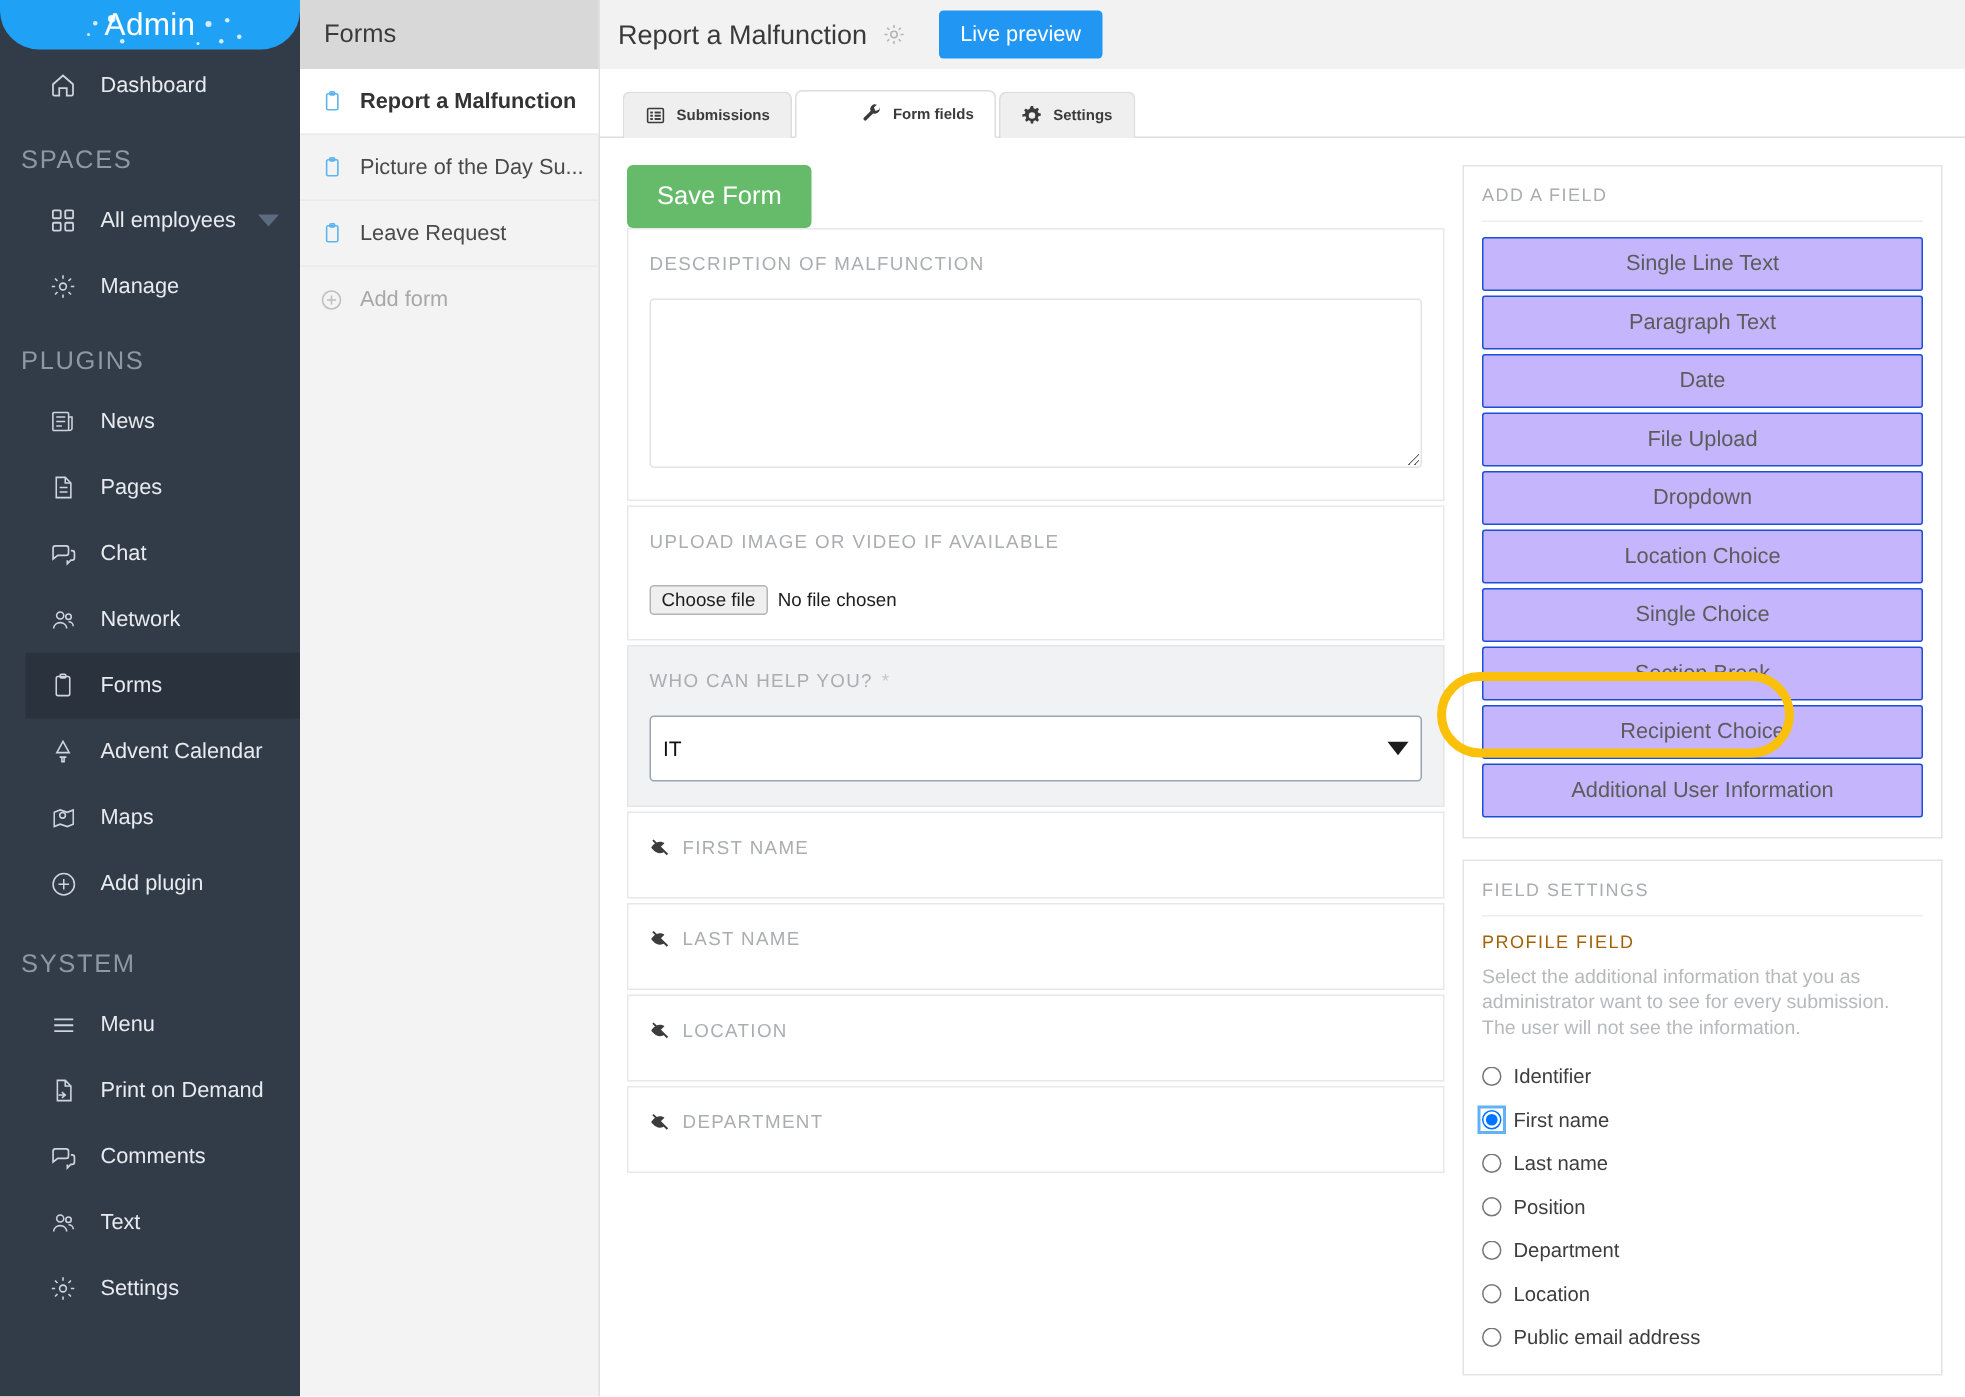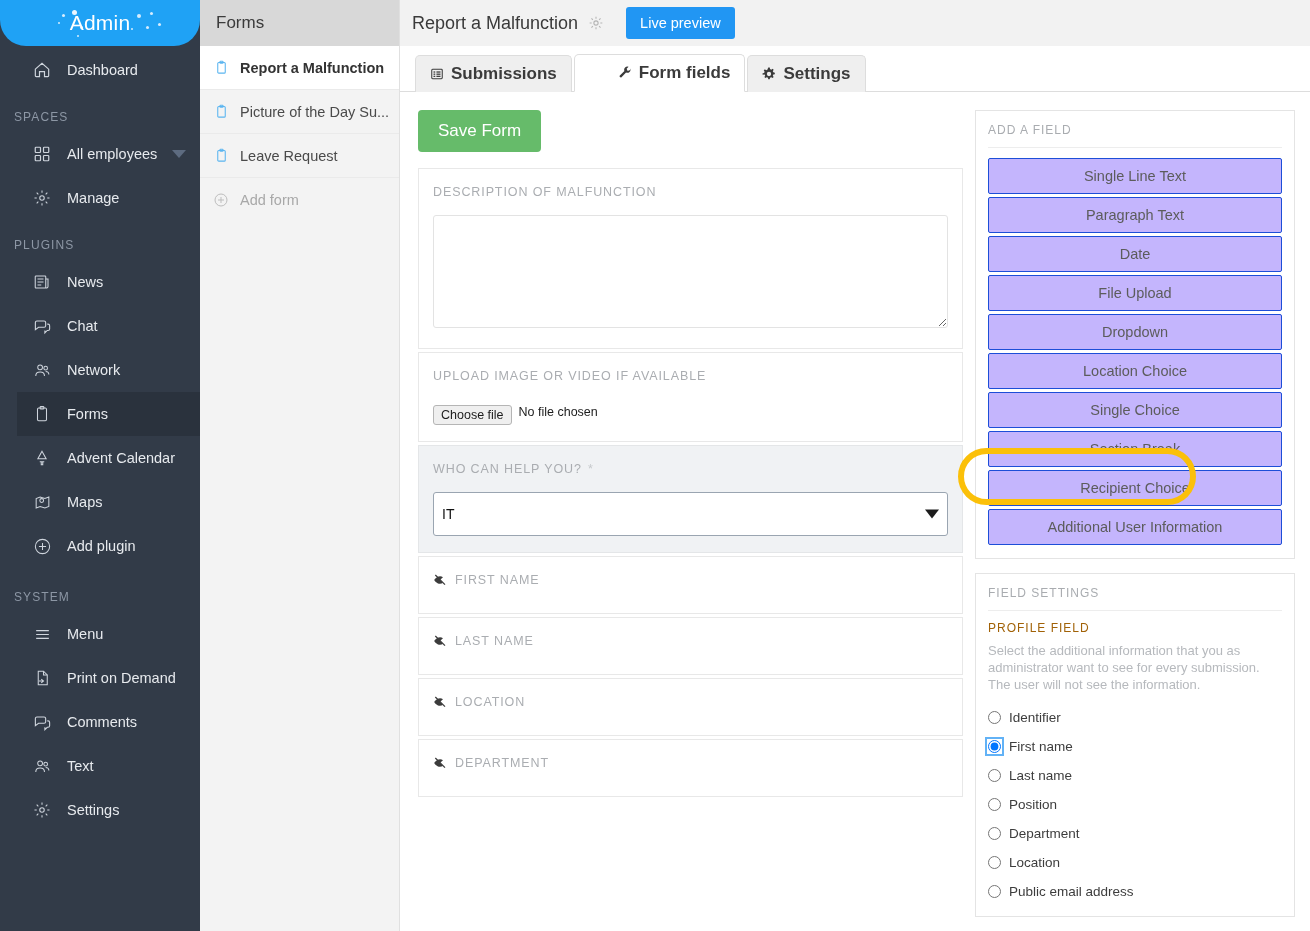--- a/index.html
+++ b/index.html
@@ -13,21 +13,21 @@
 
   
   .sidebar {
     width: 200px; height: 931px;
     background: #323b48;
     flex: 0 0 200px;
     position: relative;
     overflow: hidden;
   }
   .brand {
-    height: 46px;
+    height: 33px;
     background: #1fa2f5;
     border-radius: 0 0 26px 26px;
     display: flex; align-items: center; justify-content: center;
     position: relative;
     overflow: hidden;
   }
   .brand-text {
     color: #ffffff; font-size: 21px; font-weight: 400;
     letter-spacing: .2px; position: relative; z-index: 3;
   }
@@ -37,21 +37,21 @@
   .s3 { width: 2px; height: 2px; left: 58px; top: 22px; }
   .s4 { width: 3px; height: 3px; left: 80px; top: 26px; }
   .s5 { width: 4px; height: 4px; left: 137px; top: 14px; }
   .s6 { width: 3px; height: 3px; left: 150px; top: 12px; }
   .s7 { width: 3px; height: 3px; left: 146px; top: 26px; }
   .s8 { width: 2px; height: 2px; left: 77px; top: 35px; }
   .s9 { width: 3px; height: 3px; left: 158px; top: 23px; }
   .s10{ width: 2px; height: 2px; left: 131px; top: 28px; }
 
   .nav-section-label {
-    color: #8d97a5; font-size: 12px; letter-spacing: 1.1px;
+    color: #8d97a5; font-size: 17px; letter-spacing: 1.1px;
     padding: 0 0 0 14px; text-transform: uppercase;
   }
   .nav-item {
     height: 44px; display: flex; align-items: center;
     padding-left: 14px; color: #e7eaee; font-size: 14.5px;
     cursor: pointer; position: relative; margin-left: 17px;
   }
   .nav-item.active { background: #2a323d; }
   .nav-item .ico {
     width: 22px; height: 22px; margin-right: 14px;
@@ -103,54 +103,53 @@
   .live-preview {
     background: #2196f3; color: #fff; font-size: 14.5px;
     padding: 8px 14px; border: none; border-radius: 3px; cursor: pointer;
     margin-left: 12px;
   }
 
   .tabs { display: flex; align-items: flex-end; padding-left: 15px; height: 46px;
           border-bottom: 1px solid #ddd; background:#fff; }
   .tab {
     display: flex; align-items: center; gap: 7px;
-    font-size: 17px; font-weight: bold; color: #3b3b3b;
+    font-size: 10px; font-weight: bold; color: #3b3b3b;
     background: #efefef; border: 1px solid #ddd; border-bottom: none;
     border-radius: 5px 5px 0 0; padding: 8px 14px; cursor: pointer;
     position: relative; margin-right: 2px; top: 1px;
   }
   .tab.active { background: #ffffff; border-bottom: 1px solid #fff; padding-left: 43px; }
   .tab .ticon { display: inline-flex; align-items: center; }
 
   .work { display: flex; padding: 18px 12px 0 18px; gap: 12px; }
   .left-pane { width: 545px; flex: 0 0 545px; }
   .right-pane { width: 320px; flex: 0 0 320px; position: relative; }
 
   .save-btn {
     background: #66bb6a; color: #fff; font-size: 17px;
     border: none; border-radius: 4px; padding: 11px 20px; cursor: pointer;
-    margin-bottom: 16px;
   }
 
   .field-card {
     border: 1px solid #e8e8e8; background: #fff;
     padding: 16px 14px; margin-bottom: 3px;
   }
   .field-card.shaded { background: #f0f2f4; border-color: #e4e6e8; }
   .field-label {
     font-size: 12.5px; letter-spacing: .9px; color: #aaadb1;
     text-transform: uppercase; display: flex; align-items: center; gap: 6px;
   }
   .req { color: #c6c9cc; }
   .ta {
     width: 100%; height: 113px; margin-top: 16px;
     border: 1px solid #e3e3e3; border-radius: 3px; background: #fff;
     resize: vertical; font-family: "Liberation Sans", sans-serif;
   }
-  .file-row { margin-top: 22px; display: flex; gap: 7px; font-size: 12.5px; color: #2b2b2b; }
+  .file-row { margin-top: 22px; display: flex; align-items: center; gap: 7px; font-size: 12.5px; color: #2b2b2b; }
   .choose-file {
     border: 1px solid #b5b5b5; border-radius: 3px; background: #efefef;
     padding: 2px 7px; font-size: 12.5px; color: #1c1c1c; cursor: pointer;
   }
   .no-file { font-size: 12.5px; color: #1c1c1c; }
   .sel-wrap { margin-top: 16px; position: relative; }
   .sel {
     width: 100%; height: 44px; border: 1px solid #9aa5b1; border-radius: 3px;
     background: #fff; font-size: 14px; color: #111;
     padding: 0 26px 0 8px; appearance: none; -webkit-appearance: none;
@@ -257,20 +256,29 @@
       <span class="ico">
         <svg width="18" height="18" viewBox="0 0 24 24" fill="none" stroke="currentColor" stroke-width="1.4">
           <rect x="3" y="4" width="14" height="16" rx="1"></rect>
             <path d="M17 8h3v10a2 2 0 0 1-3 1.7"></path>
           <path d="M6 8h8M6 12h8M6 16h5"></path>
         </svg>
       </span>
       <span>News</span>
     </div>
 
+    <div class="nav-item">
+      <span class="ico">
+        <svg width="18" height="18" viewBox="0 0 24 24" fill="none" stroke="currentColor" stroke-width="1.4">
+          <path d="M6 3h8l5 5v13H6z"></path>
+            <path d="M14 3v5h5M9 12h7M9 16h7"></path>
+        </svg>
+      </span>
+      <span>Pages</span>
+    </div>
 
     <div class="nav-item">
       <span class="ico">
         <svg width="19" height="19" viewBox="0 0 24 24" fill="none" stroke="currentColor" stroke-width="1.4">
           <path d="M3 7a2 2 0 0 1 2-2h9a2 2 0 0 1 2 2v4a2 2 0 0 1-2 2H7l-4 3z"></path>
           <path d="M18 9h1a2 2 0 0 1 2 2v4a2 2 0 0 1-2 2h-1l-3 3v-3"></path>
         </svg>
       </span>
       <span>Chat</span>
     </div>

